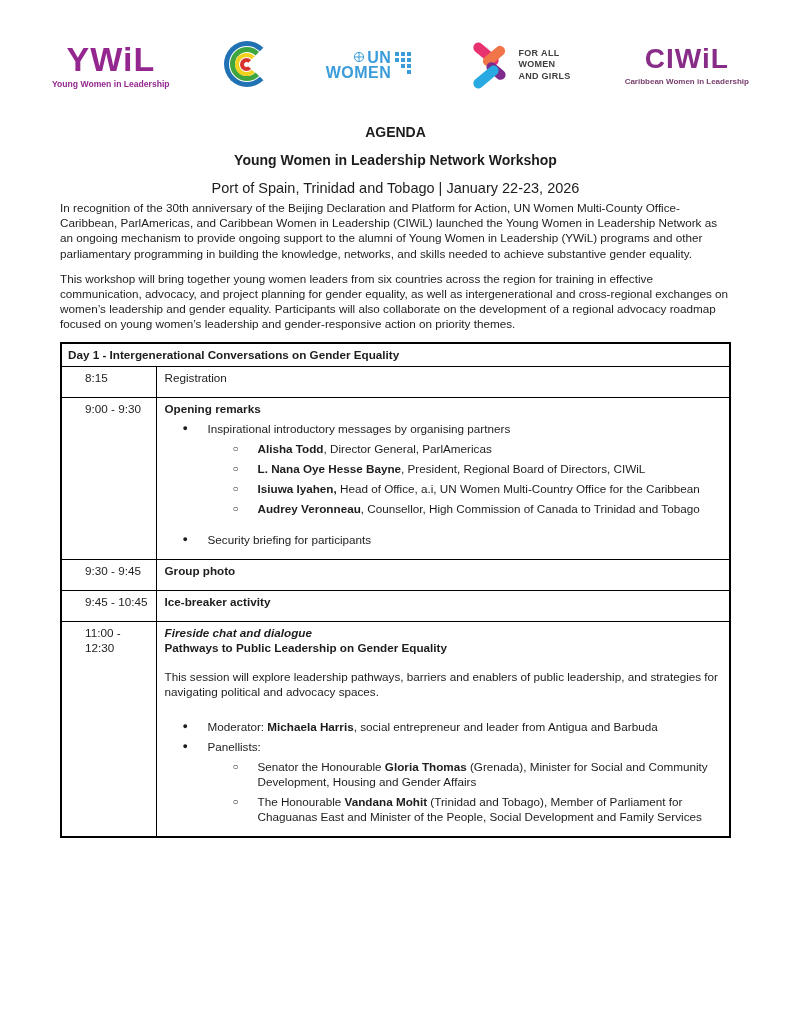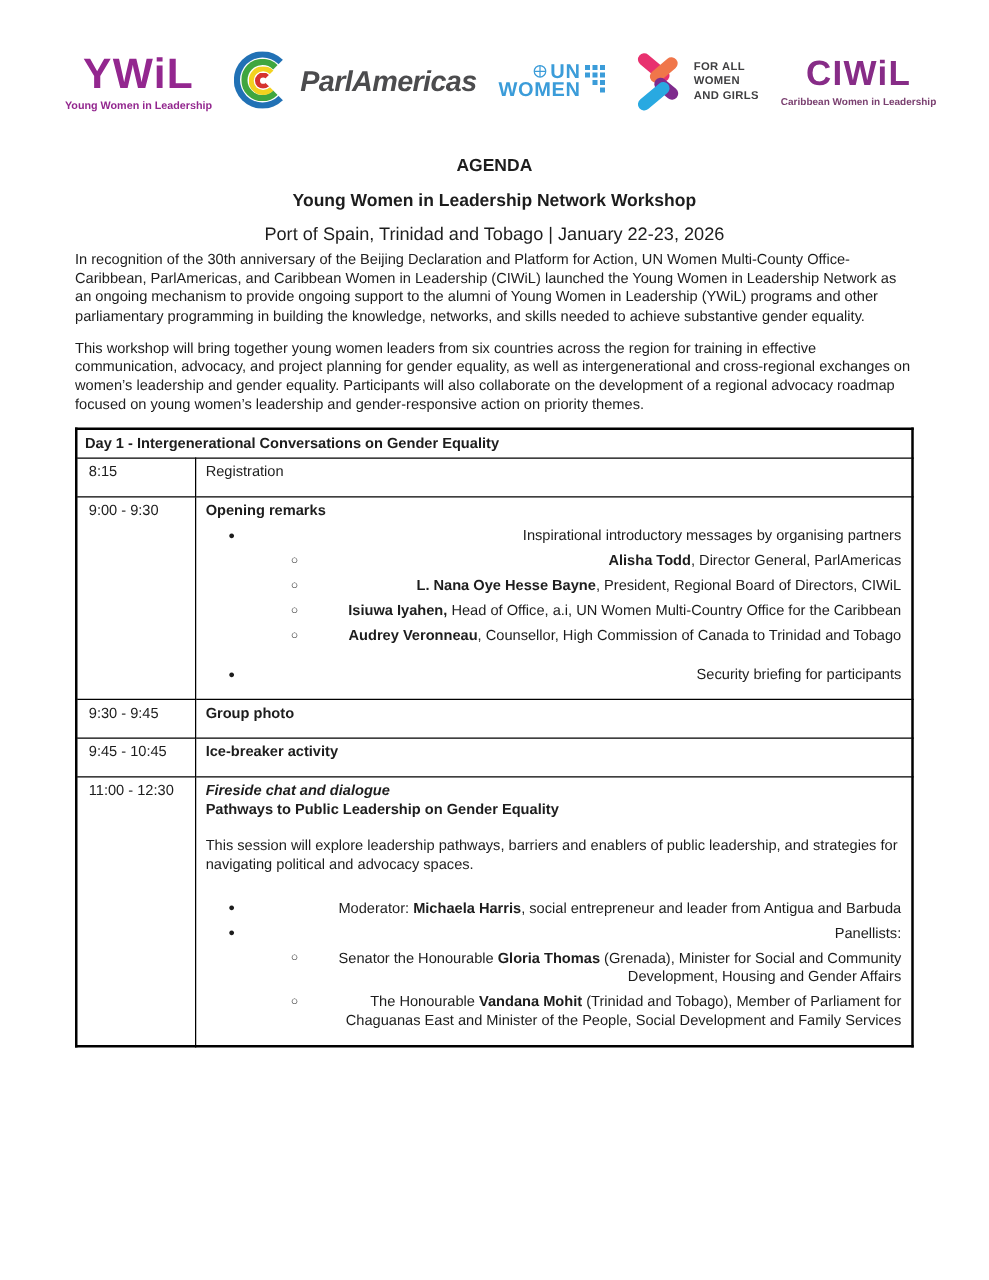--- a/index.html
+++ b/index.html
@@ -49,33 +49,33 @@
   .t3 { font-size: 14.5px; }
 
   
   .intro { margin: 4px 60px 0 60px; }
   .intro p { font-size: 11.7px; line-height: 15.2px; margin-bottom: 10px; }
 
   
   table.agenda { margin: 2px 60px 0 60px; width: 671px; border-collapse: collapse; border: 2px solid #000; }
   table.agenda td { border: 1.5px solid #000; vertical-align: top; font-size: 11.7px; line-height: 15px; }
   td.day-header { font-weight: 700; padding: 3px 6px 4px 6px; }
-  td.time { width: 95px; padding: 3px 6px 12px 9px; margin-top: 28px; }
+  td.time { width: 95px; padding: 3px 6px 12px 23px; margin-top: 28px; }
   td.content { padding: 3px 8px 12px 8px; }
   .row-label { font-weight: 700; }
   .plain { font-weight: 400; }
   .session-type  { font-weight: 700; font-style: italic; }
   .session-title { font-weight: 700; }
   .desc { margin-top: 14px; }
   .bullets { margin-top: 20px; }
   .bl { display: flex; margin-top: 5px; }
   .bl .marker { flex: none; width: 25px; font-size: 9px; line-height: 15px; }
   .b1 .marker { margin-left: 18px; }
   .b2 .marker { margin-left: 68px; font-size: 10px; }
-  .btxt { flex: 1; text-align: right; }
+  .btxt { flex: 1; }
   .btxt b { font-weight: 700; }
   .gap-above { margin-top: 16px; }
 </style>
 </head>
 <body>
 
 <div>
 
   <header class="logos">
 
@@ -84,21 +84,20 @@
       <div class="ywil-sub">Young Women in Leadership</div>
     </div>
 
     <div class="logo parl">
       <div class="arcs">
         <div class="arc blue"></div>
           <div class="arc green"></div>
           <div class="arc yellow"></div>
           <div class="arc red"></div>
       </div>
-      <div class="parl-text">ParlAmericas</div>
     </div>
 
     <div class="logo unwomen">
       <div class="uw-text">
         <div class="uw-l1">
           <svg width="12" height="12" viewBox="0 0 12 12">
             <circle cx="6" cy="6" r="4.6" fill="none" stroke="#3B9CD9" stroke-width="1"></circle>
             <line x1="1.4" y1="6" x2="10.6" y2="6" stroke="#3B9CD9" stroke-width="1"></line>
             <line x1="6" y1="1.4" x2="6" y2="10.6" stroke="#3B9CD9" stroke-width="1"></line>
           </svg>

